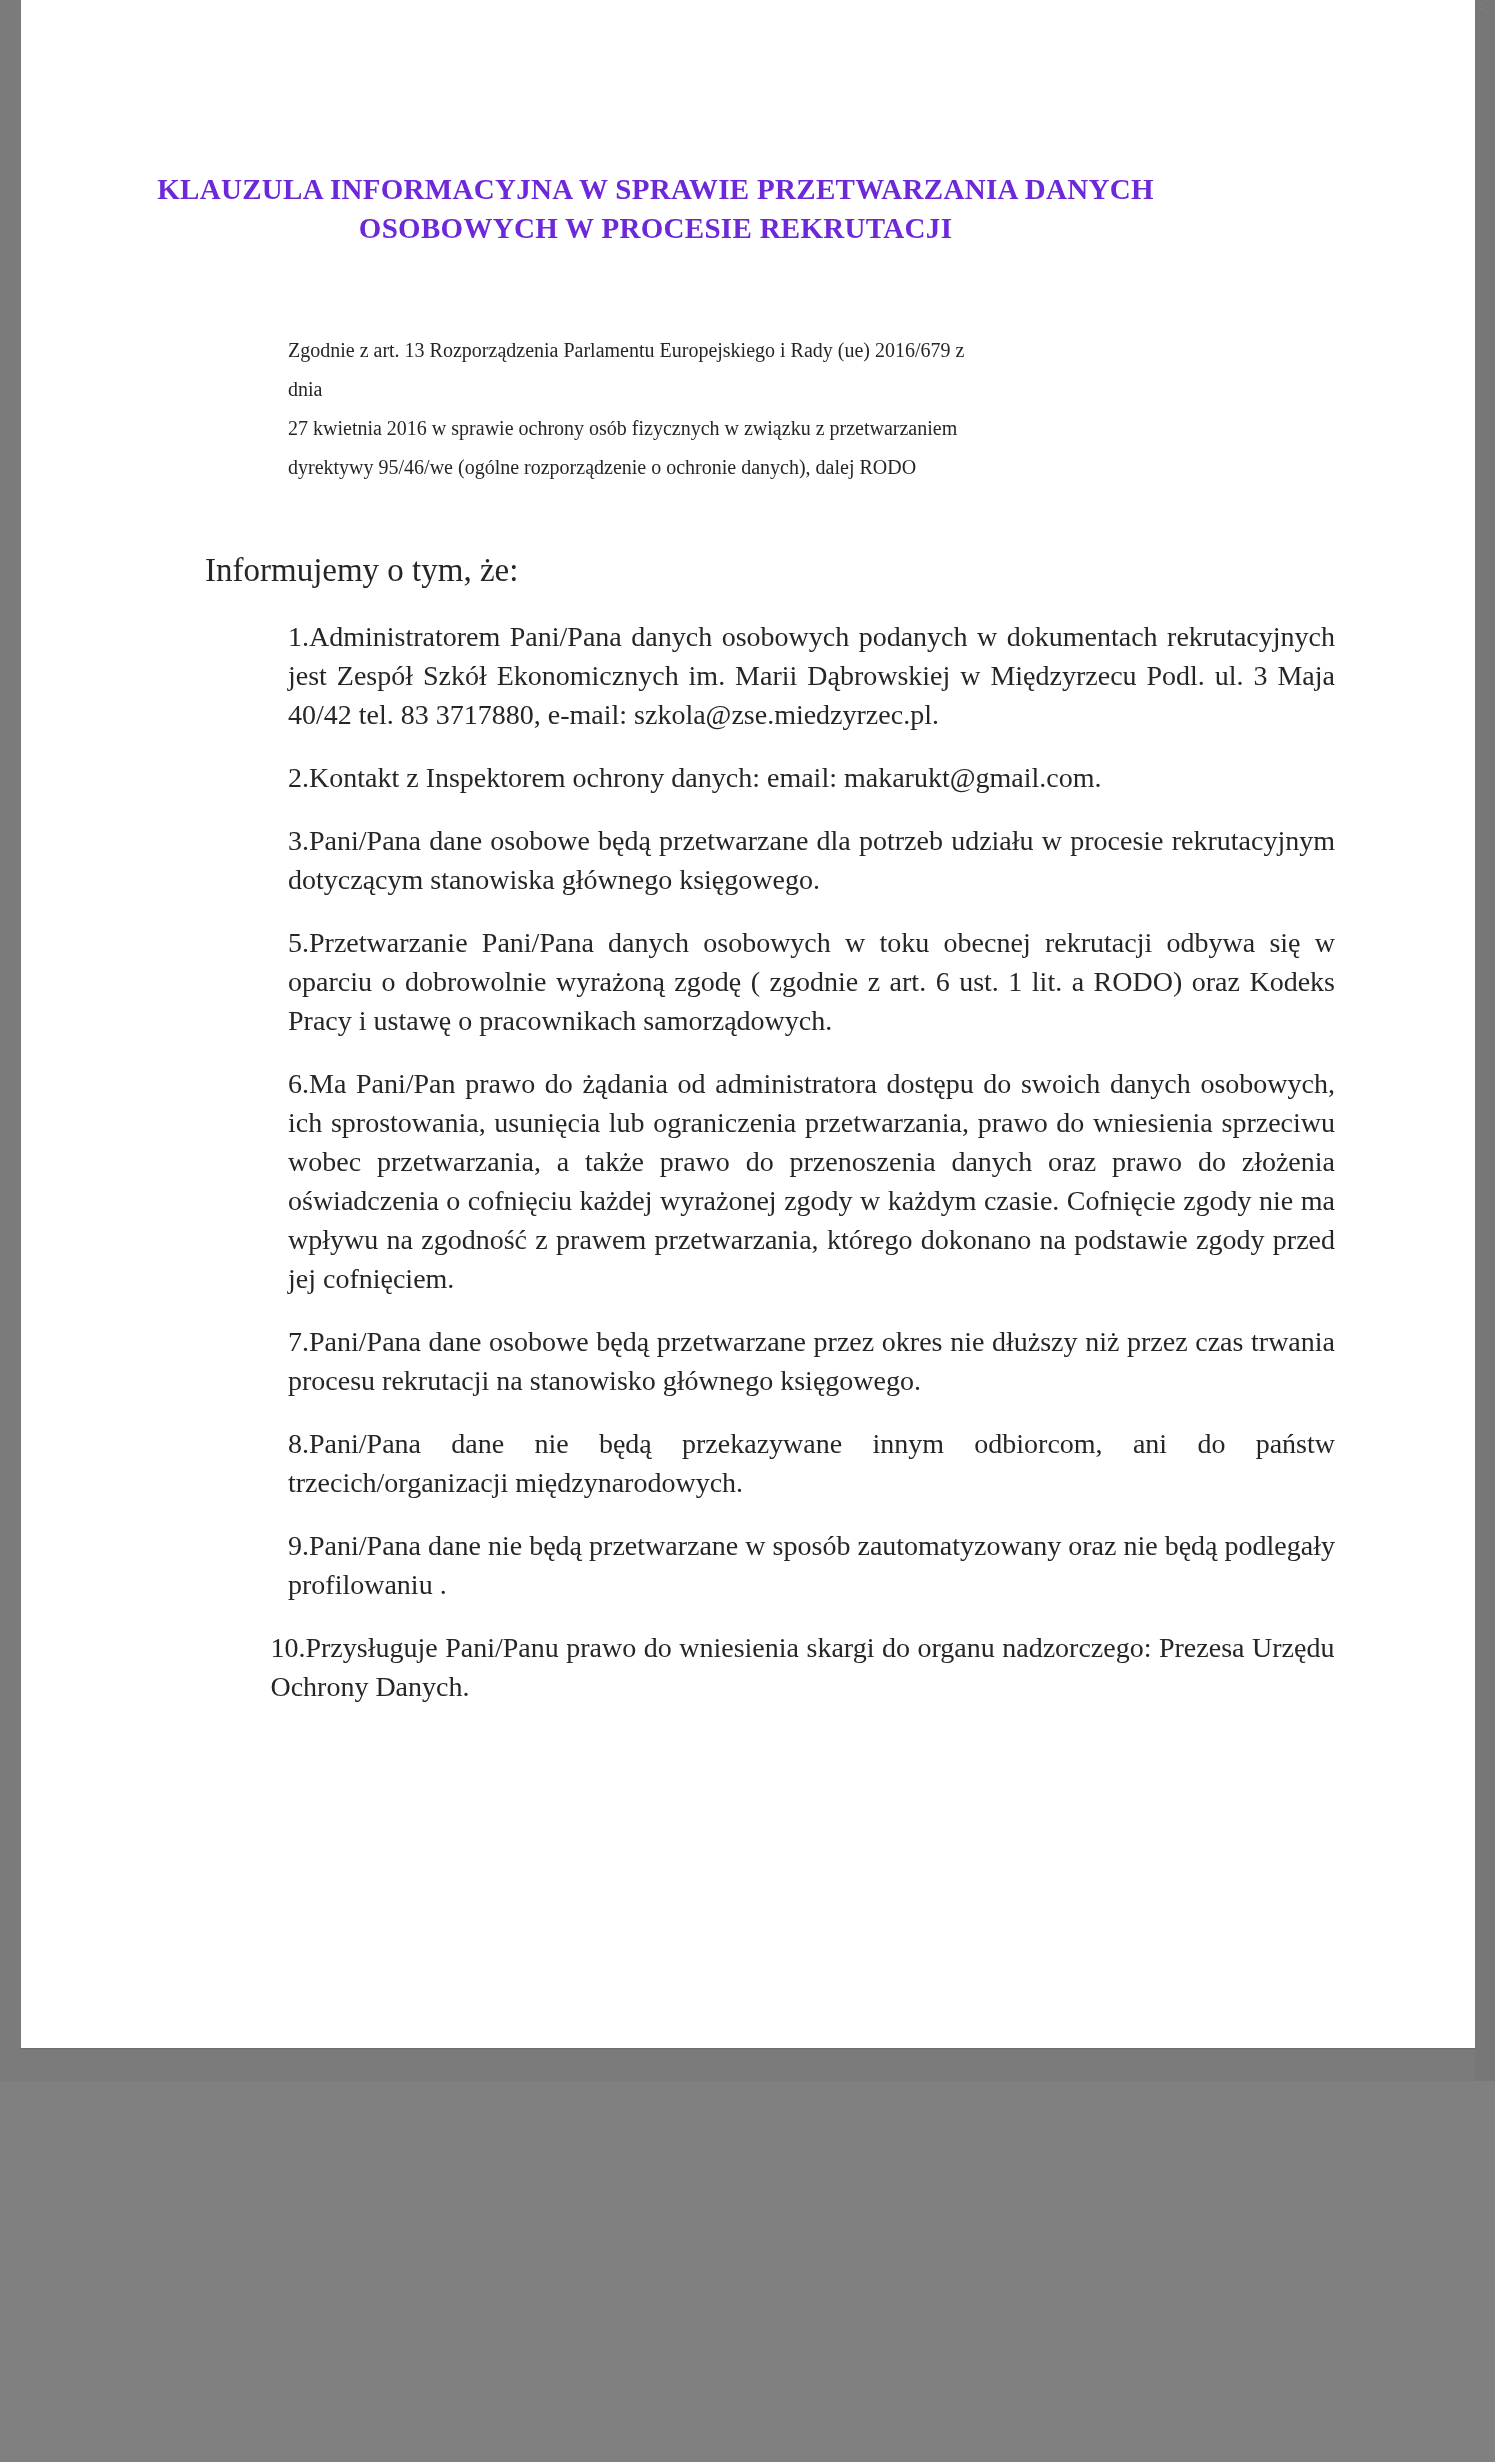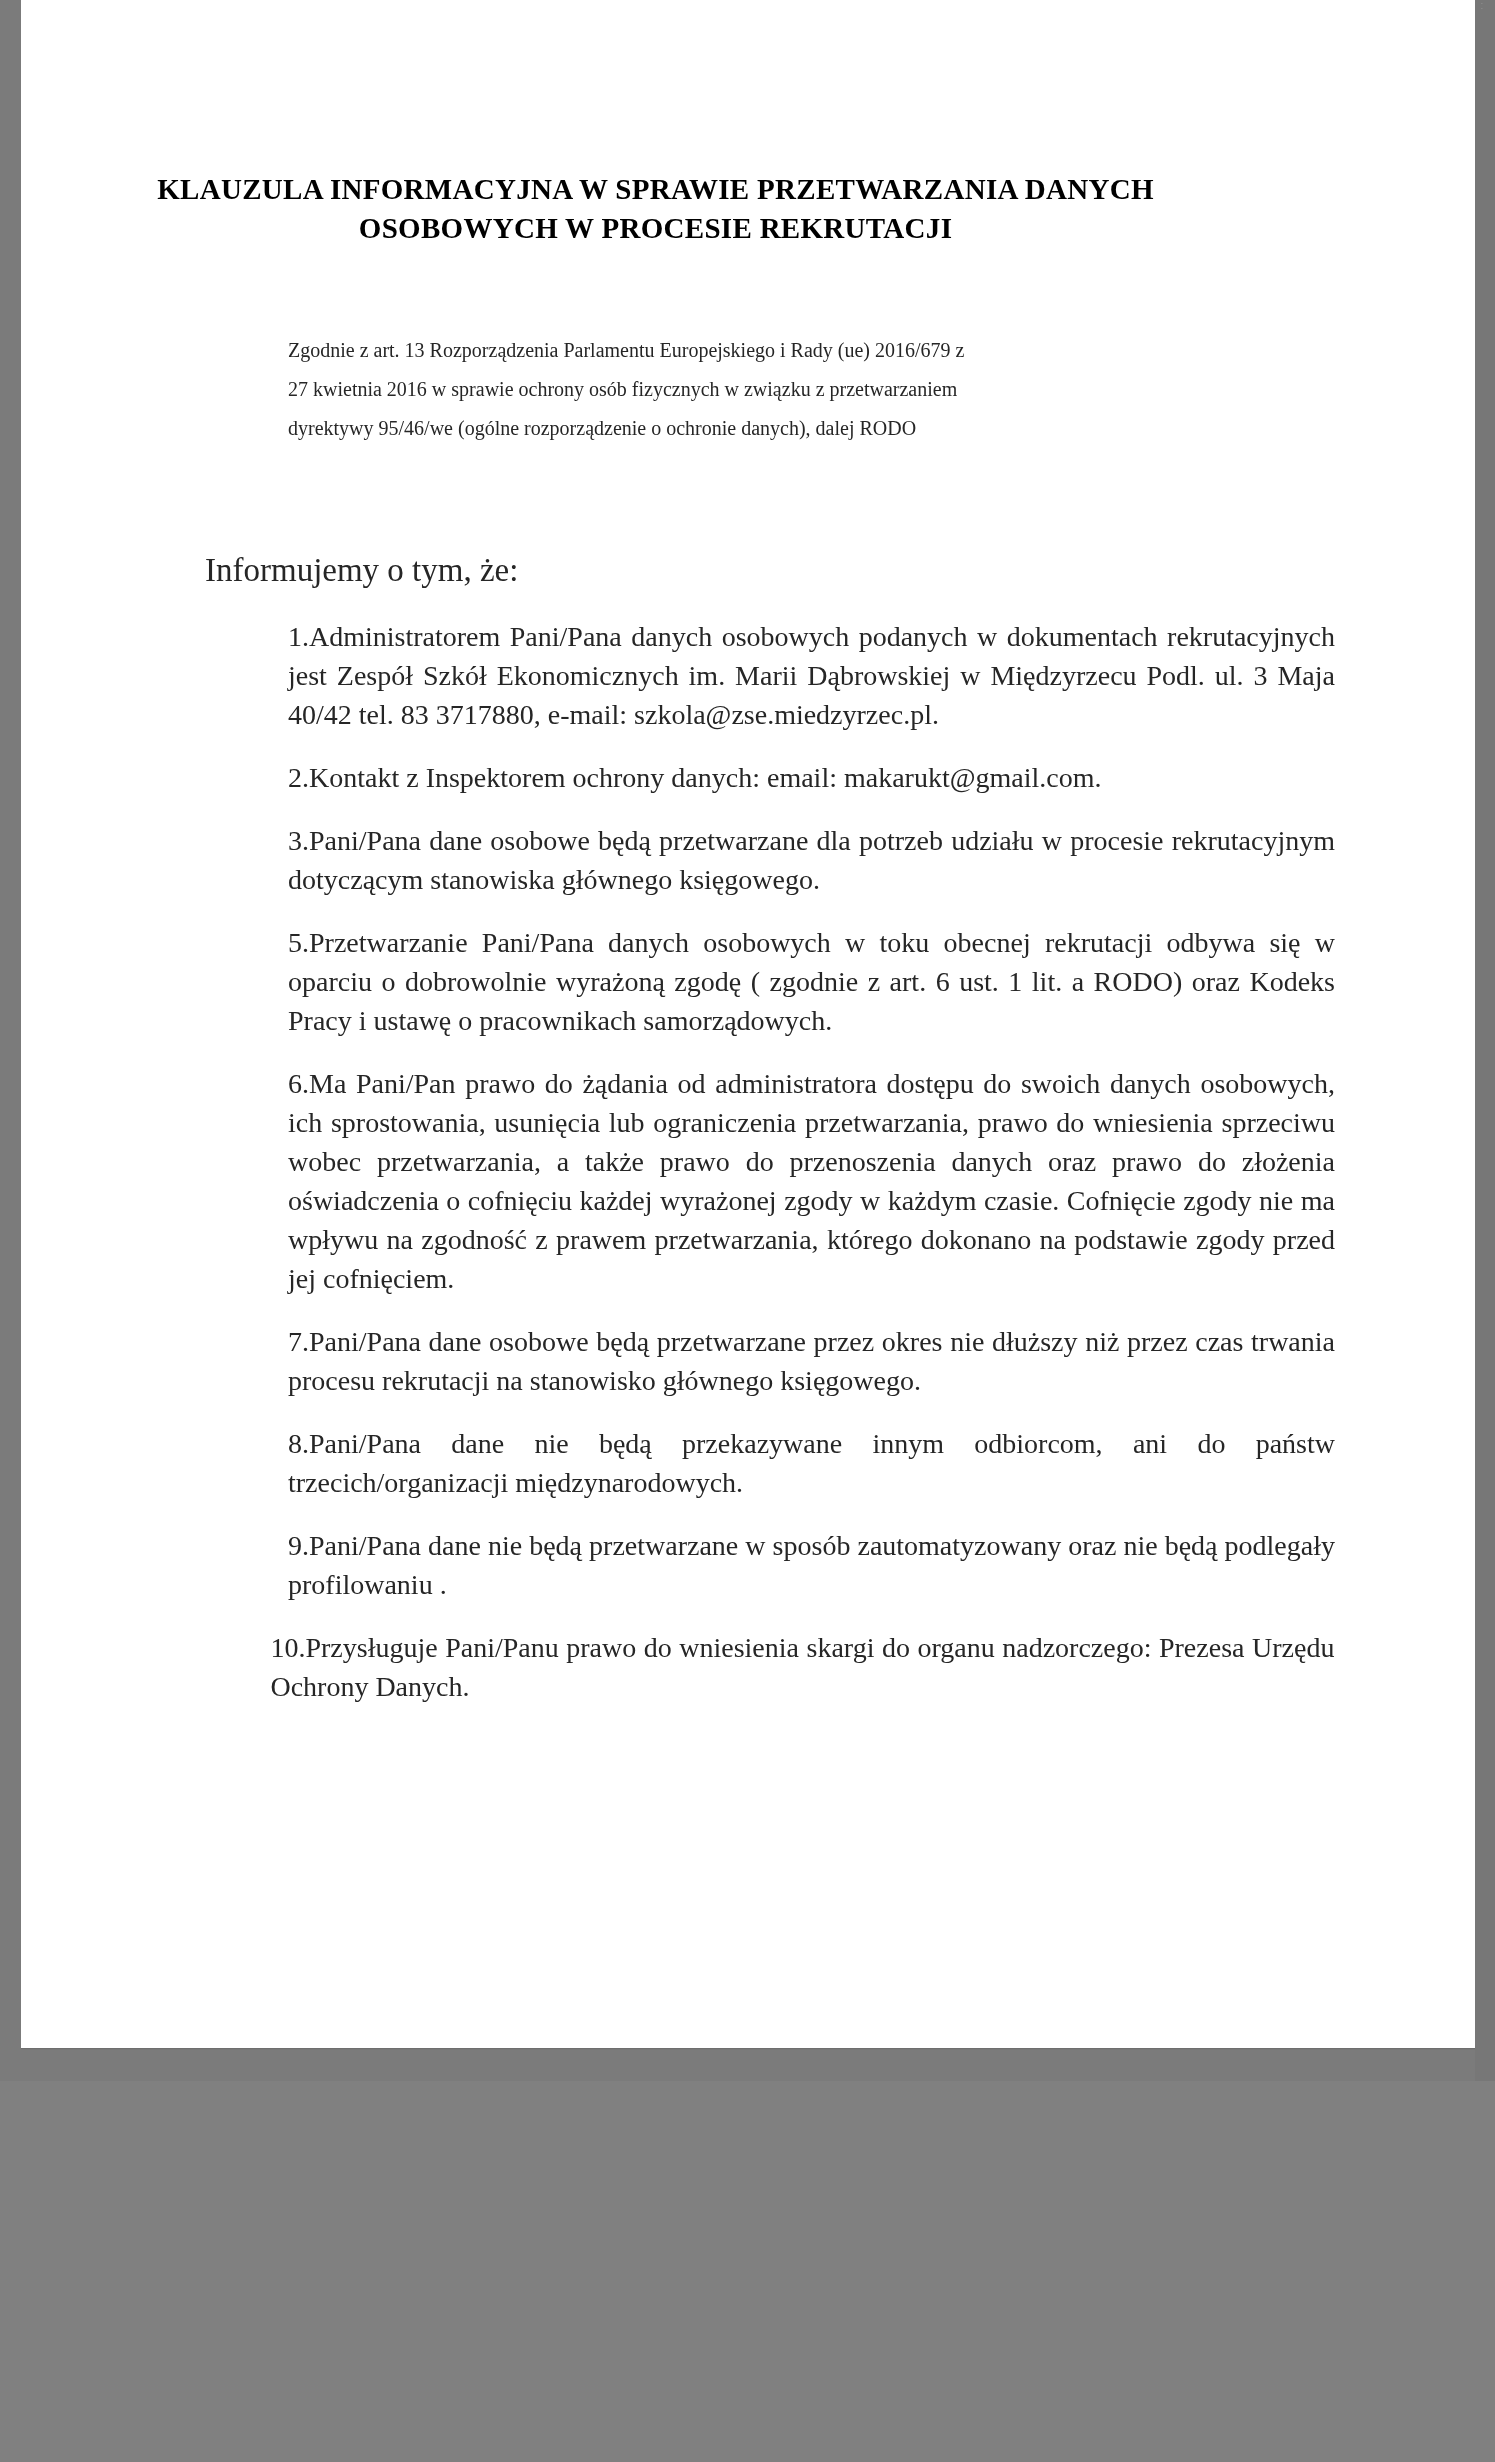--- a/index.html
+++ b/index.html
@@ -53,21 +53,21 @@
     .title {
       position: absolute;
       left: 0;
       width: 1269px;
       top: 170px;
       text-align: center;
       font-weight: bold;
       font-size: 29px;
       line-height: 39px;
       letter-spacing: 0.3px;
-      color: #000000;
+      color: #6d28d9;
     }
     .title span { display: block; }
     .intro {
       position: absolute;
       left: 267px;
       top: 331px;
       width: 1047px;
       font-size: 20px;
       line-height: 39px;
       text-align: left;
@@ -107,20 +107,21 @@
 <div class="page">
   <div class="scan-specks">⁚</div>
 
   <div class="title">
     <span>KLAUZULA INFORMACYJNA W SPRAWIE PRZETWARZANIA DANYCH</span>
     <span>OSOBOWYCH W PROCESIE REKRUTACJI</span>
   </div>
 
   <div class="intro">
     <span>Zgodnie z art. 13 Rozporządzenia Parlamentu Europejskiego i Rady (ue) 2016/679 z</span>
+    <span>dnia</span>
     <span>27 kwietnia 2016 w sprawie ochrony osób fizycznych w związku z przetwarzaniem</span>
     <span>dyrektywy 95/46/we (ogólne rozporządzenie o ochronie danych), dalej RODO</span>
   </div>
 
   <div class="lead">Informujemy o tym, że:</div>
 
   <div class="items">
     <p class="item"><span class="num">1.</span><span>Administratorem Pani/Pana danych osobowych podanych w dokumentach rekrutacyjnych jest  Zespół Szkół Ekonomicznych im. Marii Dąbrowskiej w Międzyrzecu Podl. ul. 3 Maja 40/42 tel. 83 3717880, e-mail: szkola@zse.miedzyrzec.pl.</span></p>
     <p class="item"><span class="num">2.</span><span>Kontakt z Inspektorem ochrony danych: email: makarukt@gmail.com.</span></p>
     <p class="item"><span class="num">3.</span><span>Pani/Pana dane osobowe będą przetwarzane dla potrzeb udziału w procesie rekrutacyjnym dotyczącym stanowiska głównego księgowego.</span></p>

